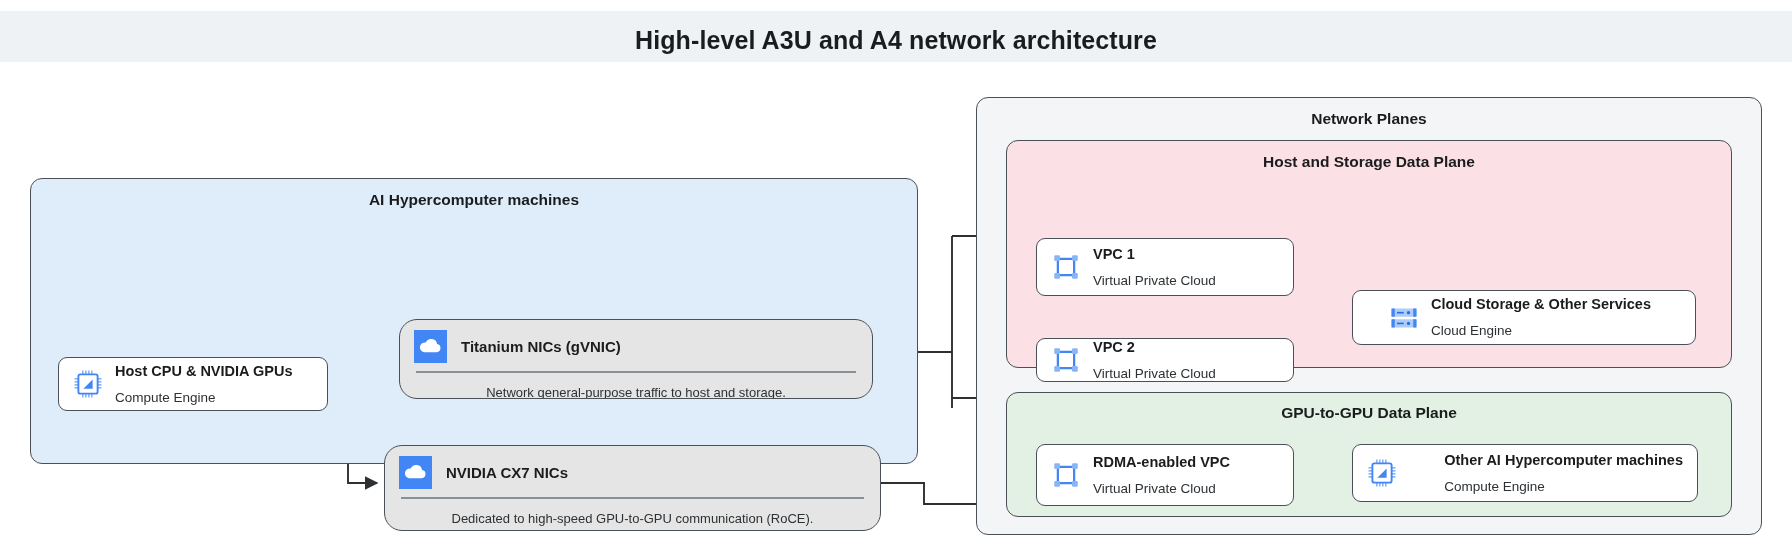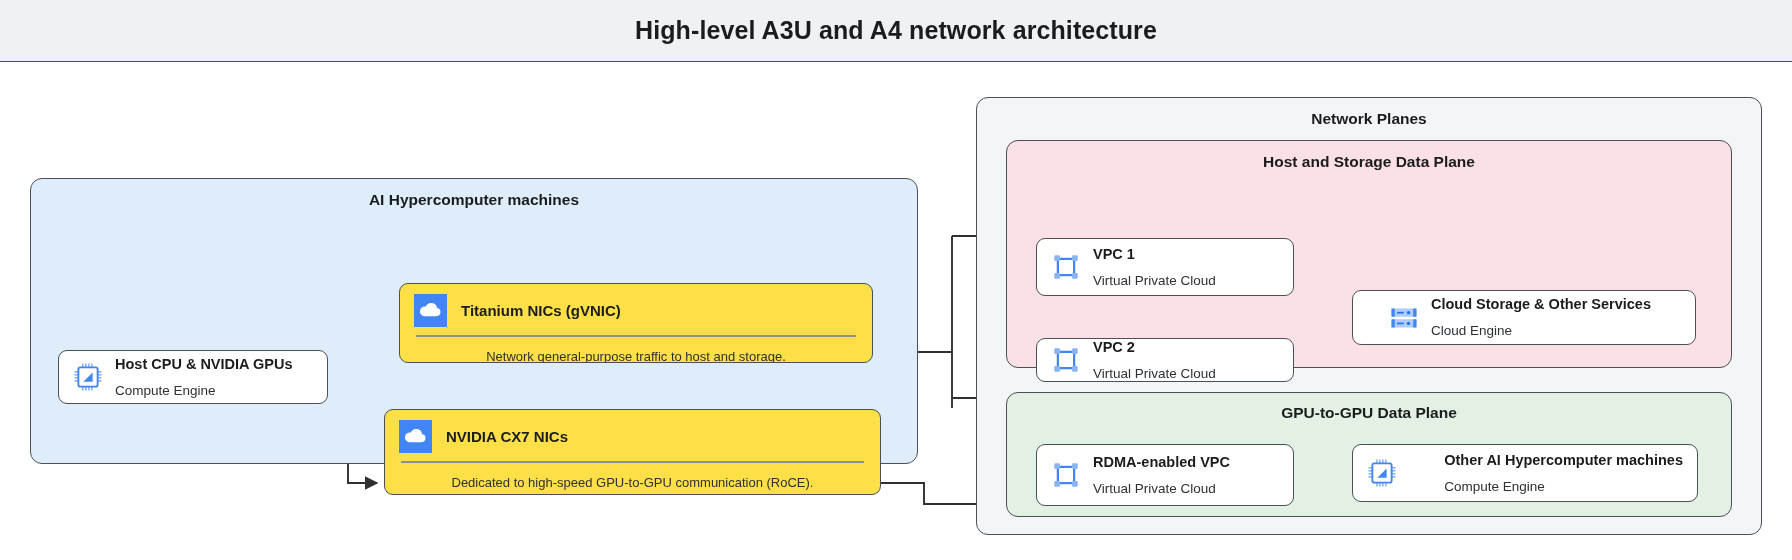--- a/index.html
+++ b/index.html
@@ -6,24 +6,24 @@
   html, body {
     width: 1792px; height: 560px;
     font-family: "Liberation Sans", sans-serif;
     background: #ffffff;
     overflow: hidden;
   }
   #root { position: relative; width: 1792px; height: 560px; background:#fff; }
 
   
   .header {
-    position: absolute; left: 0; top: 0;
+    position: absolute; left: 0; top: 11px;
     width: 1792px; height: 62px;
     background: #eef2f4;
-    border-bottom: 1px solid #1d4ed8;
+    border-bottom: 4px solid #1d4ed8;
     display: flex; align-items: center; justify-content: center;
   }
   .header-title {
     font-size: 25px; font-weight: bold; color: #1b1c1d;
     letter-spacing: .1px;
   }
 
   
   .canvas { position: absolute; left:0; top:62px; width:1792px; height:498px; background:#fff; }
 
@@ -51,34 +51,35 @@
     border: 1.5px solid #4a5057;
     border-radius: 9px;
     display: flex; align-items: center;
     padding: 0 14px;
     gap: 12px;
   }
   .card-text { display:flex; flex-direction:column; justify-content:center; gap:10px; }
   .card-title { font-size:14.5px; font-weight:bold; color:#1b1c1d; line-height:1.25; white-space:nowrap;}
   .card-sub   { font-size:13.5px; font-weight:normal; color:#2d3134; line-height:1.25; white-space:nowrap;}
 
-  .card-host    { left:58px;   top:288px; width:270px; height:54px; }
+  .card-host    { left:58px;   top:295px; width:270px; height:54px; }
   .card-vpc1    { left:1036px; top:176px; width:258px; height:58px; }
   .card-vpc2    { left:1036px; top:276px; width:258px; height:44px; }
   .card-storage { left:1352px; top:228px; width:344px; height:55px;padding-left:36px; }
   .card-rdma    { left:1036px; top:382px; width:258px; height:62px; }
   .card-other   { left:1352px; top:382px; width:346px; height:58px;justify-content:space-between; }
 
   
   .niccard {
     position: absolute;
-    background: #fde047;
+    background: #e5e5e5;
     border: 1.5px solid #4a5057;
-    border-radius: 9px;
+    border-radius: 18px;
     overflow: hidden;
+    margin-top: 36px;
   }
   .nic-head { display:flex; align-items:center; gap:14px; padding:10px 14px 8px 14px; }
   .nic-title { font-size:15px; font-weight:bold; color:#1b1c1d; white-space:nowrap; }
   .nic-divider { height:1.5px; background:#8a9097; margin:0 16px; }
   .nic-caption {
     font-size:13px; color:#2d3134; text-align:center;
     padding:12px 16px 10px 16px; white-space:nowrap;
   }
   .nic-titanium { left:399px; top:221px; width:474px; height:80px; }
   .nic-cx7      { left:384px; top:347px; width:497px; height:86px; }

